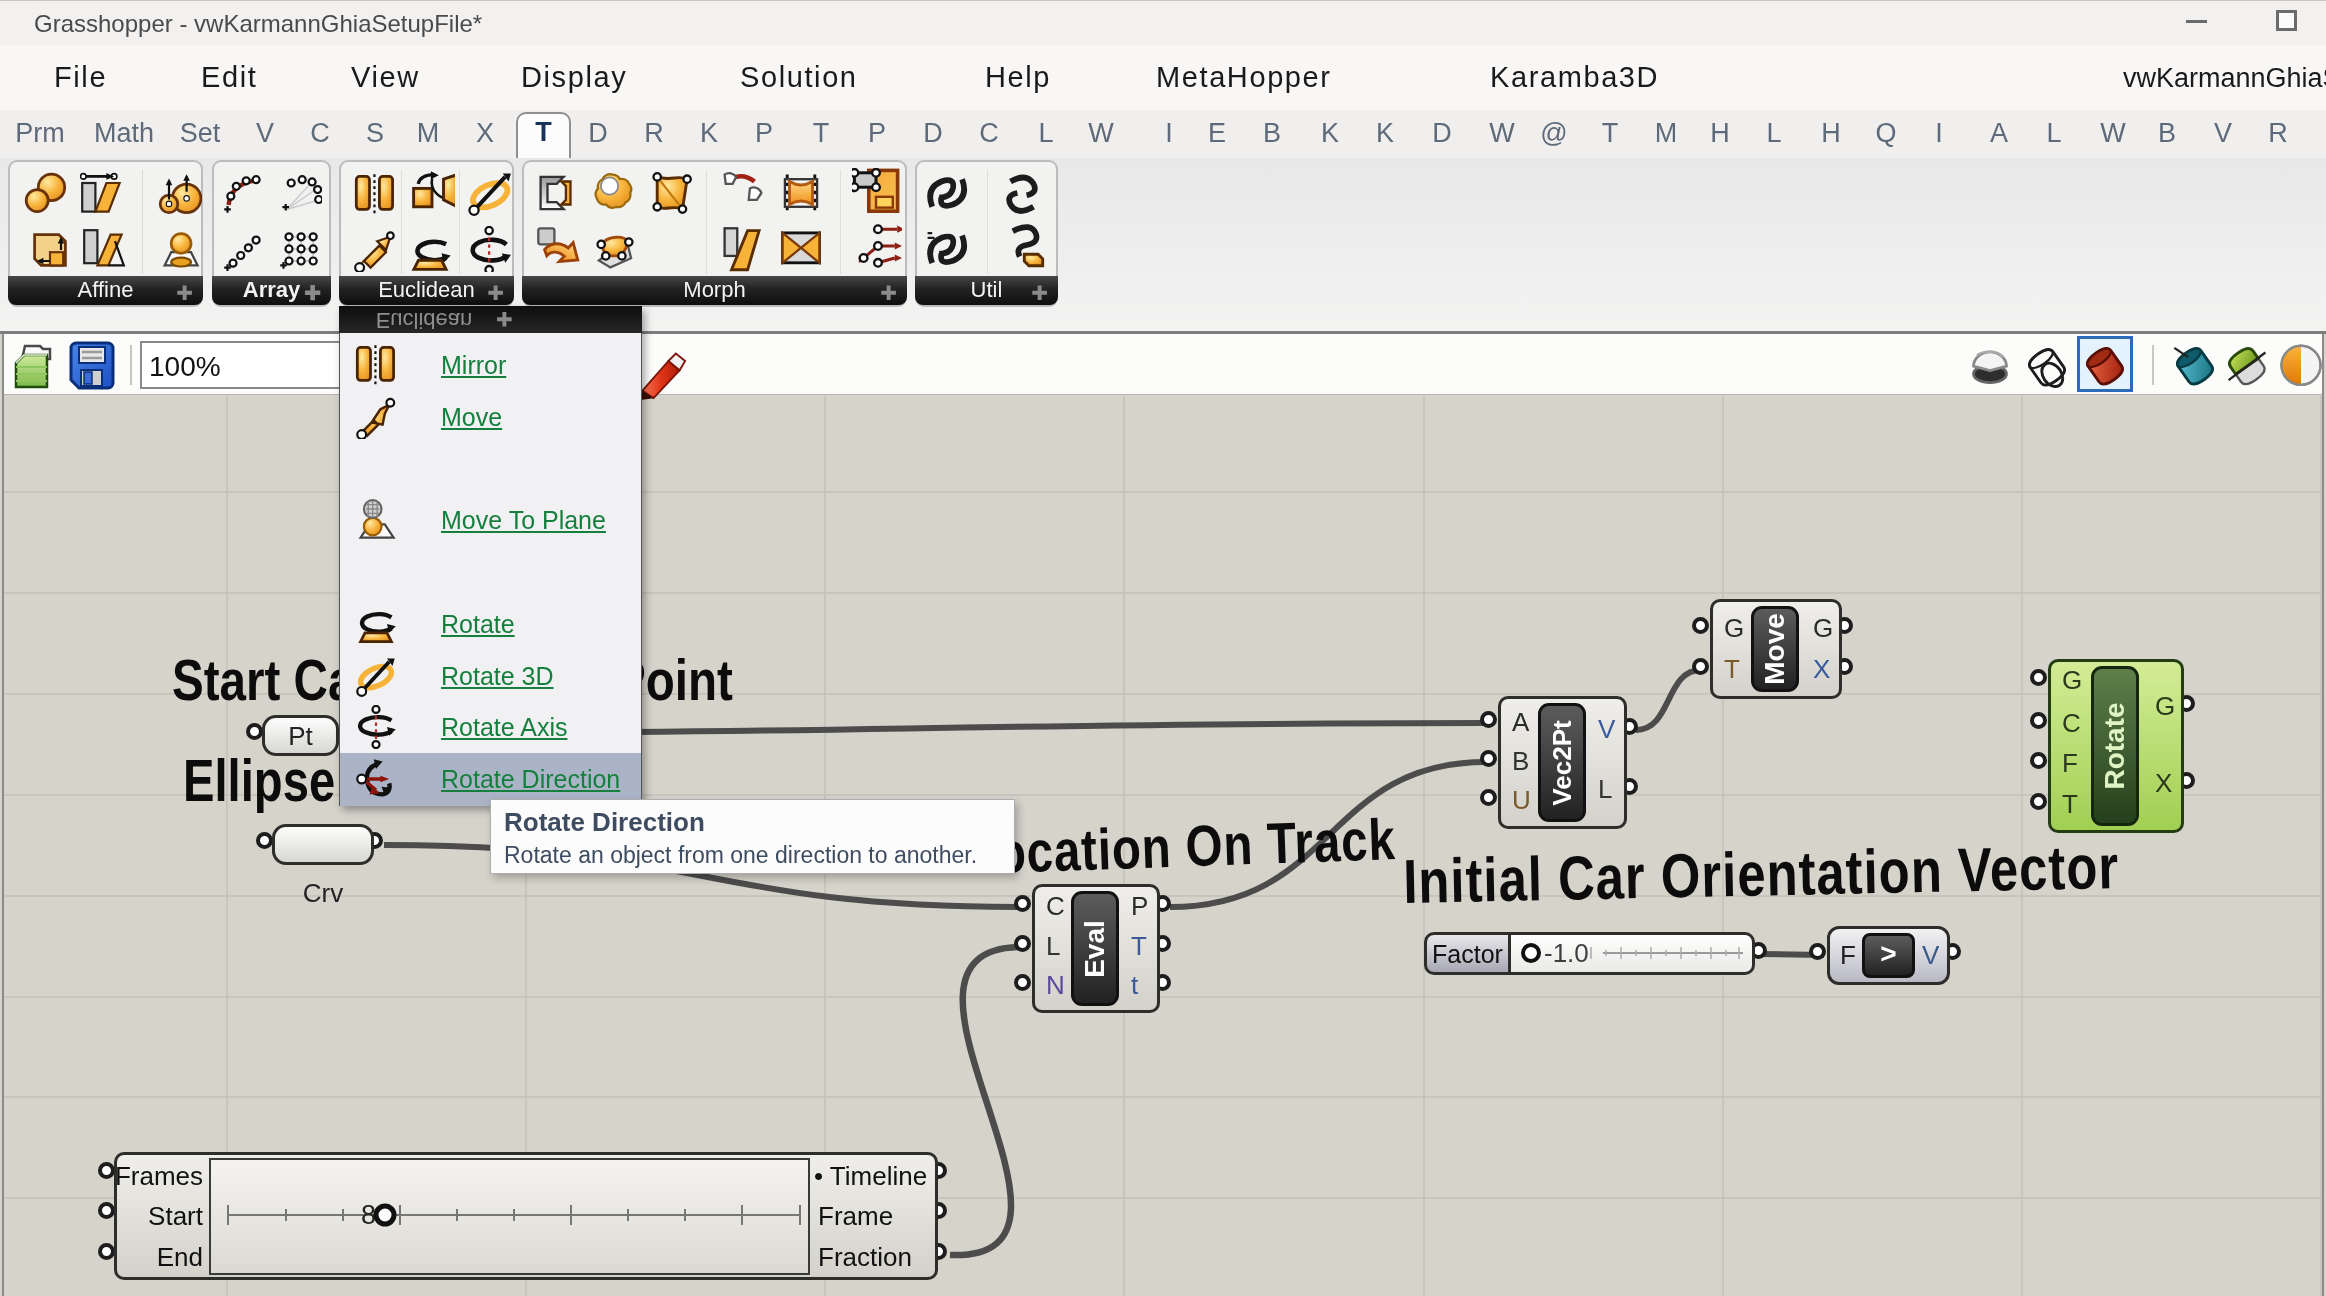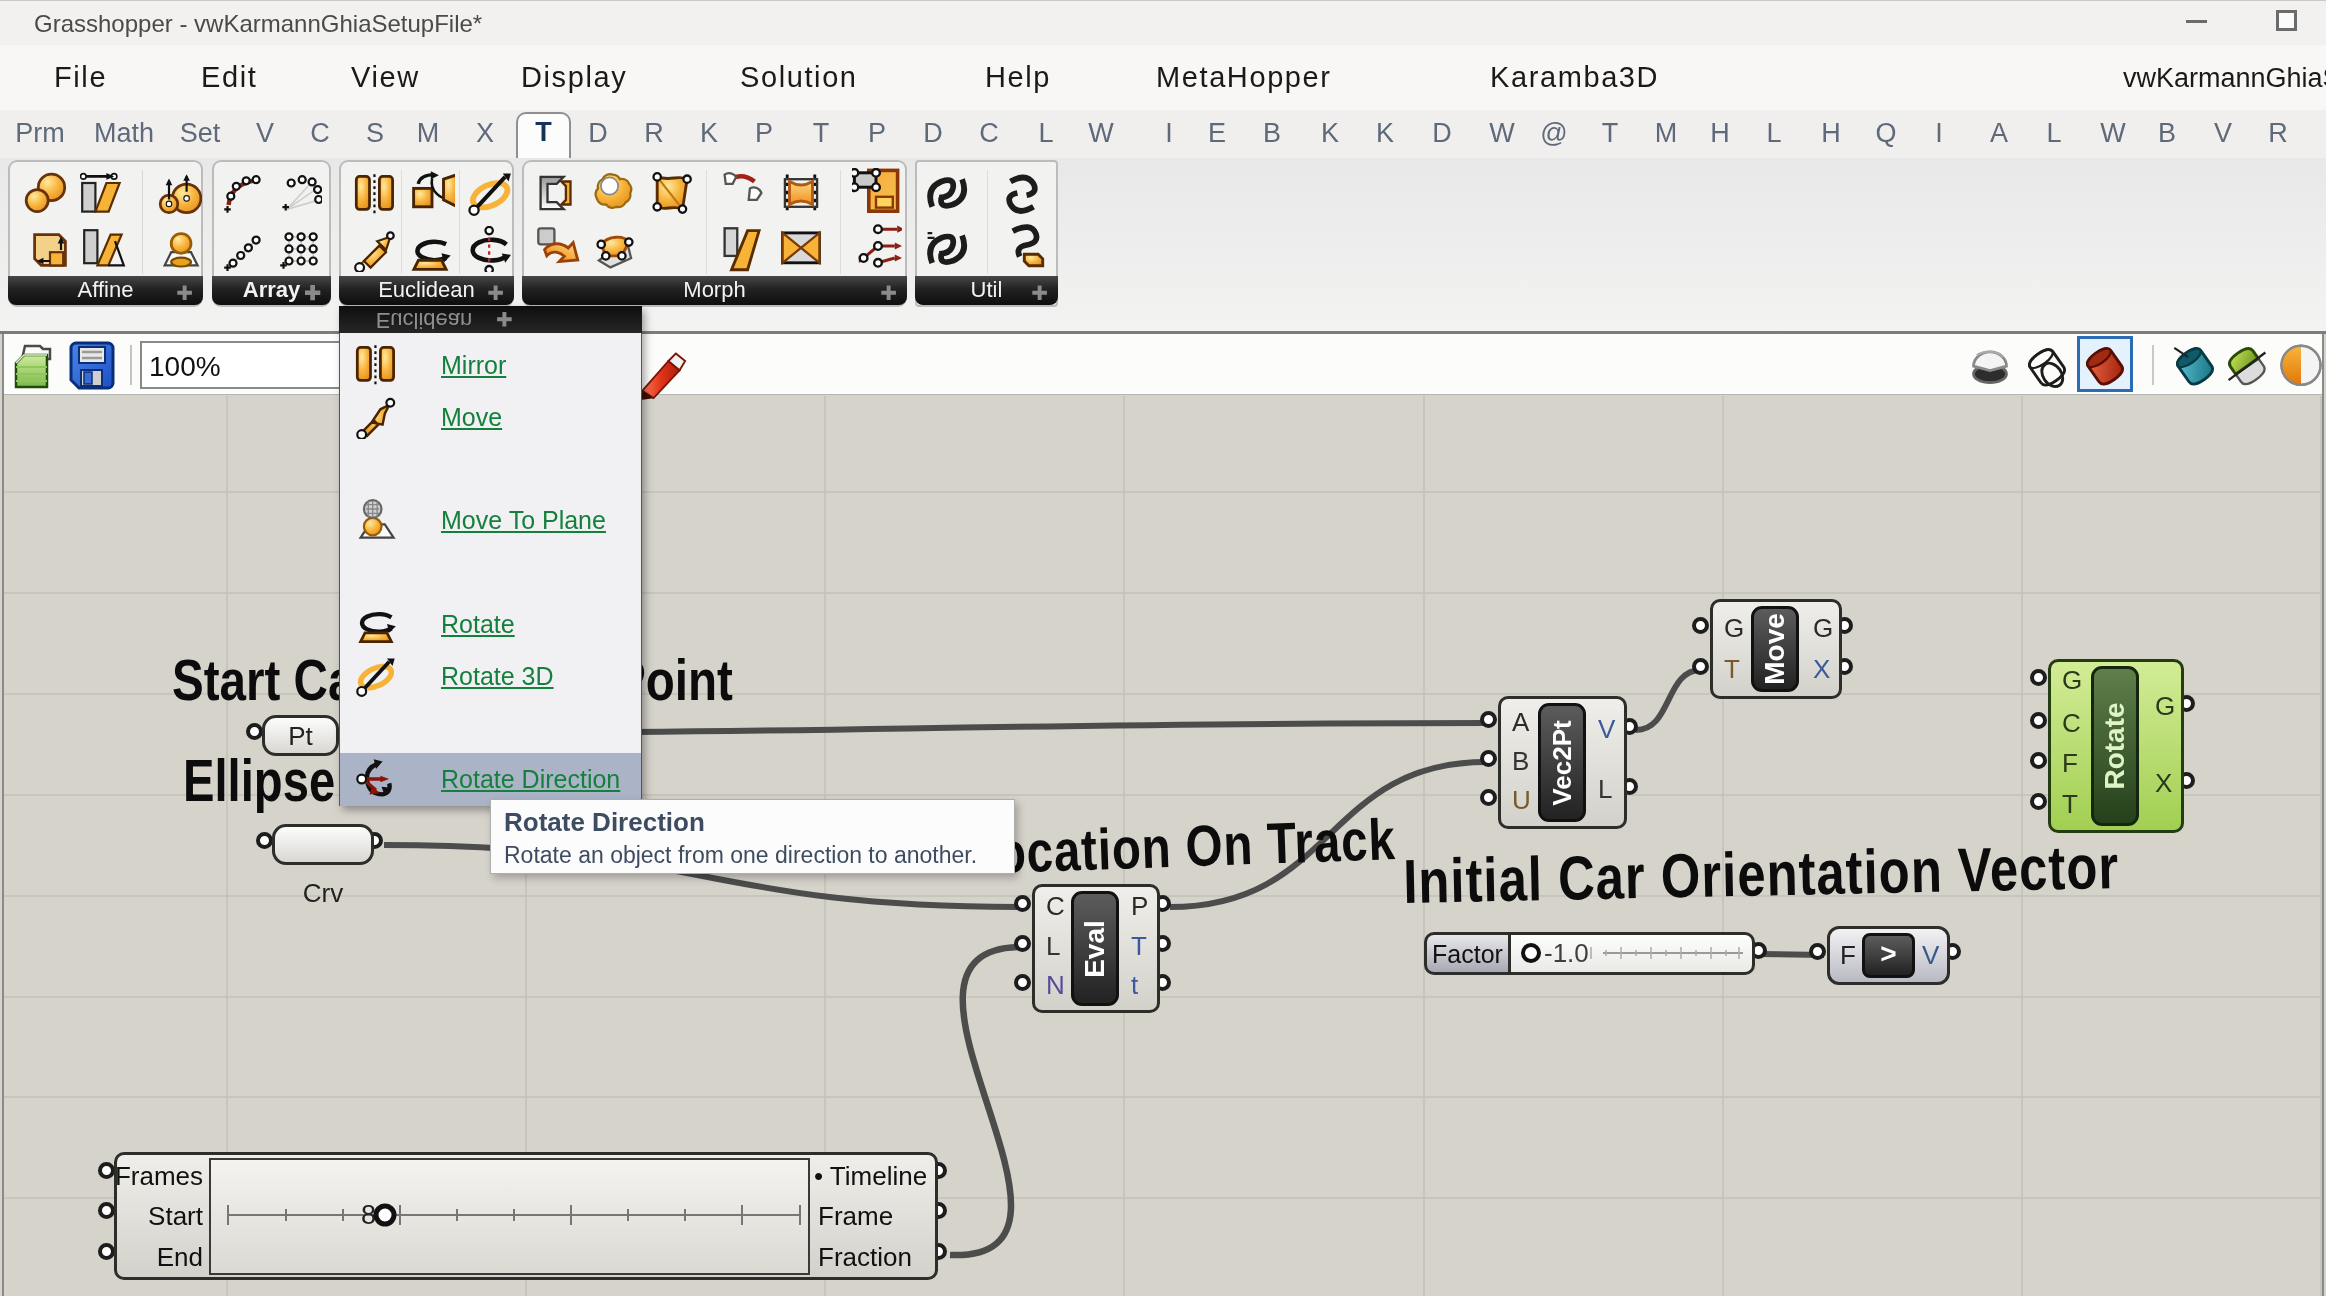--- a/index.html
+++ b/index.html
@@ -321,21 +321,21 @@
         <path d="M36 3 l6 3 -6 3 Z M4 28 l-0 6 6-2 Z M34 17 l6 3 -6 3 Z M34 27 l6 3 -6 3 Z" fill="#8c2015"></path>
         <circle cx="20" cy="6" r="3.2" fill="#fff" stroke="#111" stroke-width="2"></circle>
         <circle cx="20" cy="20" r="3.2" fill="#fff" stroke="#111" stroke-width="2"></circle>
         <circle cx="20" cy="34" r="3.2" fill="#fff" stroke="#111" stroke-width="2"></circle>
         <circle cx="8" cy="30" r="3.2" fill="#fff" stroke="#111" stroke-width="2"></circle>
       </svg>
       <div class="abs" style="left:182px;top:8px;width:1px;height:104px;background:#ddd;"></div>
       <div class="abs" style="left:316px;top:8px;width:1px;height:104px;background:#ddd;"></div>
       <div class="grplabel">Morph<span style="position:absolute;right:10px;top:3px;color:#8a8a8a;font-size:20px;">✚</span></div>
     </div>
-<div class="abs" style="left:915px;top:2px;width:143px;height:147px;background:#f2f2f1;border:2px solid #bcbcbc;border-radius:4px;">
+<div class="abs" style="left:915px;top:2px;width:143px;height:147px;background:#f2f2f1;border:2px solid #bcbcbc;border-radius:9px;">
       <svg class="abs" style="left:6px;top:8px;" width="46" height="46" viewBox="0 0 40 40">
         <path d="M8 32 Q2 16 16 10 Q28 6 26 16 Q24 24 14 24" fill="none" stroke="#1c1c1c" stroke-width="5"></path>
         <path d="M34 8 Q40 24 26 30 Q14 34 16 24" fill="none" stroke="#1c1c1c" stroke-width="5"></path>
       </svg>
       <svg class="abs" style="left:82px;top:8px;" width="46" height="46" viewBox="0 0 40 40">
         <path d="M10 10 Q24 2 30 12 Q34 20 24 22" fill="none" stroke="#1c1c1c" stroke-width="5"></path>
         <path d="M30 32 Q16 40 10 30 Q6 22 16 20" fill="none" stroke="#1c1c1c" stroke-width="5"></path>
       </svg>
       <svg class="abs" style="left:6px;top:62px;" width="46" height="46" viewBox="0 0 40 40">
         <path d="M8 34 Q2 18 16 12 Q28 8 26 18 Q24 26 14 26" fill="none" stroke="#1c1c1c" stroke-width="5"></path>
@@ -601,20 +601,30 @@
     </div>
     <div class="mi" style="top:343px;">
       <svg class="abs" style="left:14px;top:4px;" width="44" height="44" viewBox="0 0 40 40">
         <ellipse cx="20" cy="21" rx="15" ry="8" fill="none" stroke="#f7b338" stroke-width="5" transform="rotate(-25 20 21)"></ellipse>
         <path d="M8 33 L32 7" stroke="#111" stroke-width="3.5"></path>
         <path d="M30 4 l7 0 l-2 7 Z" fill="#111"></path>
         <circle cx="7" cy="34" r="4" fill="#fff" stroke="#111" stroke-width="2"></circle>
       </svg>
       <div class="t">Rotate 3D</div>
     </div>
+    <div class="mi" style="top:394px;">
+      <svg class="abs" style="left:14px;top:4px;" width="44" height="44" viewBox="0 0 40 40">
+        <path d="M34 14 A16 8 0 1 0 34 24" stroke="#111" stroke-width="4" fill="none"></path>
+        <path d="M30 20 l8 2 l-6 6 Z" fill="#111"></path>
+        <path d="M20 4 V36" stroke="#b03030" stroke-width="2" stroke-dasharray="3 3"></path>
+        <circle cx="20" cy="4" r="3.2" fill="#fff" stroke="#111" stroke-width="2"></circle>
+        <circle cx="20" cy="36" r="3.2" fill="#fff" stroke="#111" stroke-width="2"></circle>
+      </svg>
+      <div class="t">Rotate Axis</div>
+    </div>
     <div class="mi" style="top:446px;">
       <svg class="abs" style="left:14px;top:4px;" width="44" height="44" viewBox="0 0 40 40">
         <path d="M22 6 Q10 10 12 22 Q14 34 26 34 Q34 32 32 24" stroke="#111" stroke-width="4" fill="none"></path>
         <path d="M18 2 l8 2 -6 7 Z M34 28 l-6 7 -3 -8 Z" fill="#111"></path>
         <path d="M8 20 H26 M8 20 L20 30" stroke="#8c1508" stroke-width="3"></path>
         <path d="M24 17 l8 3 -8 3 Z M17 26 l6 7 -9 1 Z" fill="#8c1508"></path>
         <circle cx="7" cy="20" r="4" fill="#fff" stroke="#111" stroke-width="2"></circle>
       </svg>
       <div class="t">Rotate Direction</div>
     </div>

